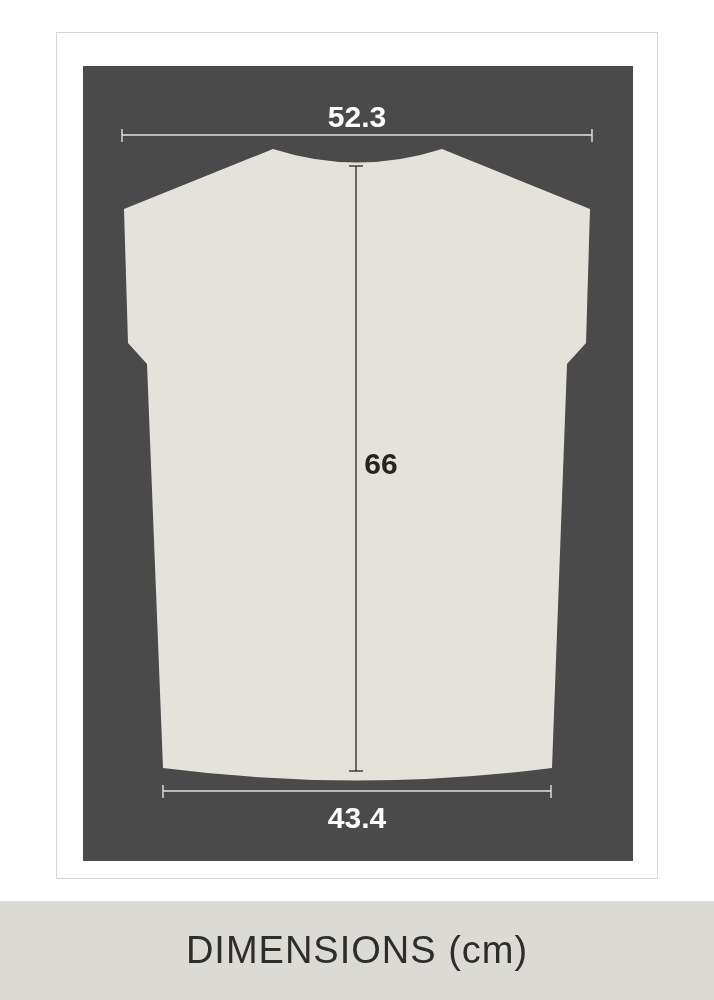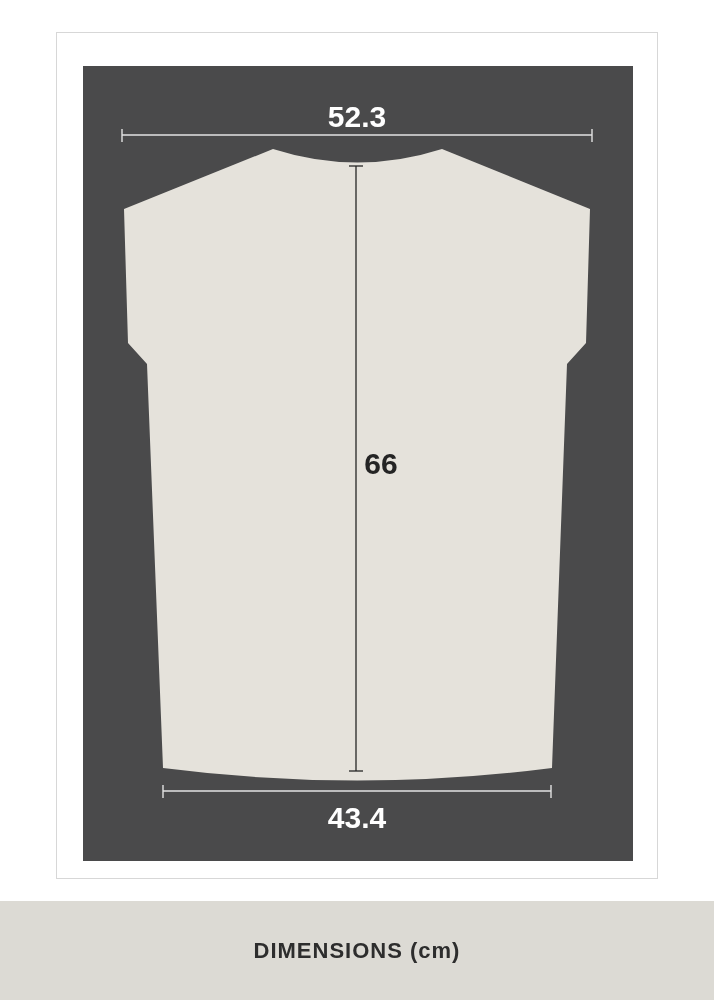--- a/index.html
+++ b/index.html
@@ -57,23 +57,23 @@
     position: absolute;
     left: 0; top: 901px;
     width: 714px; height: 99px;
     background: var(--band_bg);
     display: flex;
     align-items: center;
     justify-content: center;
   }
   .band-label {
     color: var(--band_text);
-    font-size: 22px;
+    font-size: 38px;
     letter-spacing: 1px;
-    font-weight: bold;
+    font-weight: normal;
   }
 </style>
 </head>
 <body>
 
 <div class="card">
   <div class="panel">
     <svg viewBox="0 0 550 795">
 
       <path class="shirt" d="M 41 143

